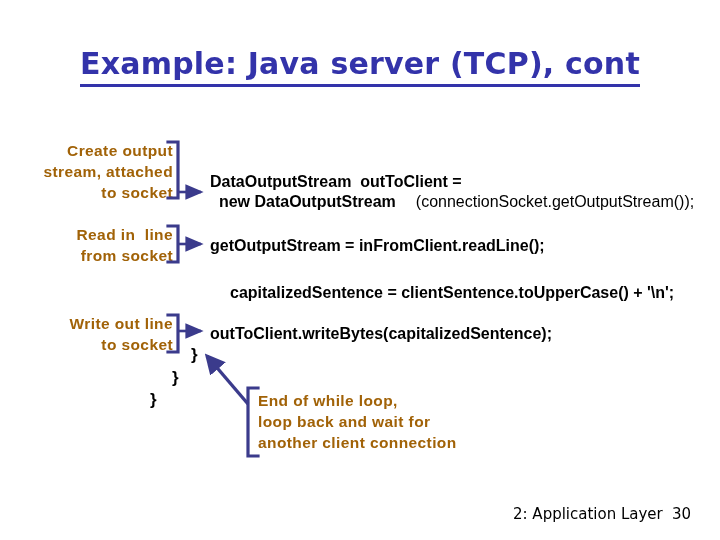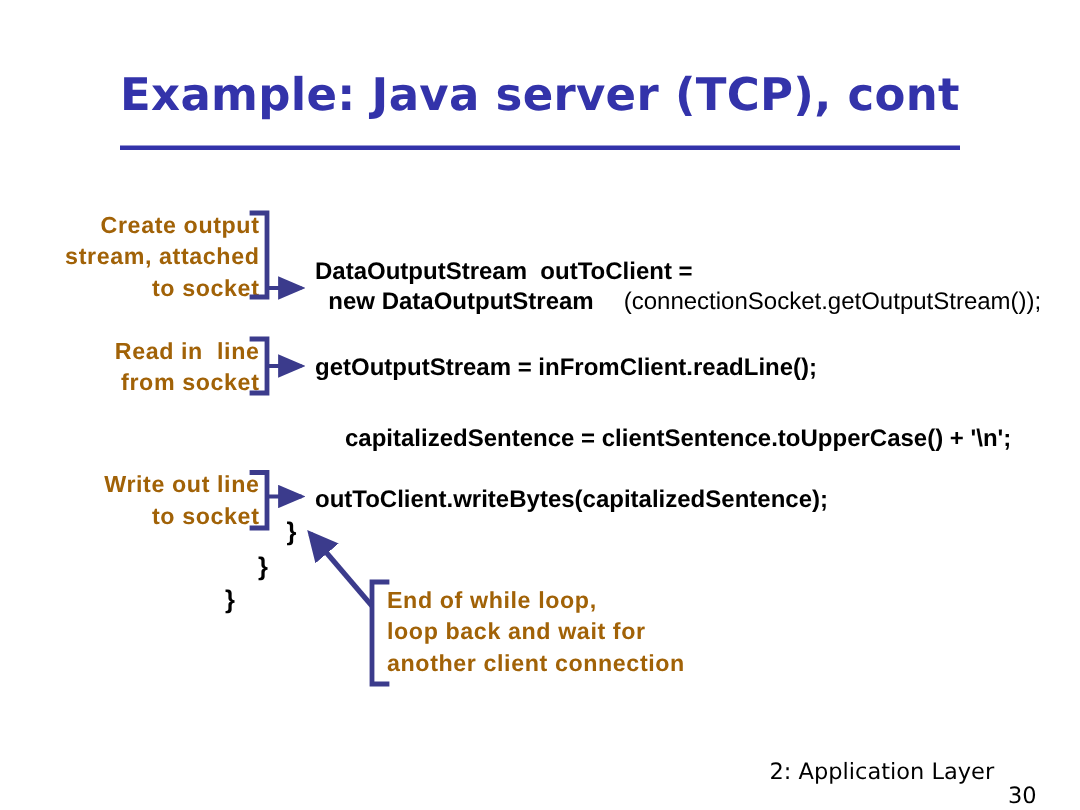--- a/index.html
+++ b/index.html
@@ -25,21 +25,21 @@
     text-align: center;
     font-family: "DejaVu Sans", sans-serif;
     font-size: 30px;
     font-weight: bold;
     letter-spacing: 0.2px;
     color: #3333aa;
     white-space: nowrap;
   }
   #slide-title .u {
     border-bottom: 3px solid #3333aa;
-    padding-bottom: 16px;
+    padding-bottom: 3px;
   }
 
   
   .annot {
     position: absolute;
     color: #a16207;
     font-family: Liberation Sans, sans-serif;
     font-size: 15.5px;
     font-weight: bold;
     line-height: 21px;
@@ -79,21 +79,21 @@
 
   
   .footer {
     position: absolute;
     color: #000000;
     font-family: "DejaVu Sans", sans-serif;
     font-size: 15px;
     white-space: nowrap;
   }
   #footer-label { left: 513px; top: 505px; }
-  #footer-pagenum { left: 672px; top: 505px; margin-top: 16px; }
+  #footer-pagenum { left: 672px; top: 505px; }
 </style>
 </head>
 <body>
 
 <div id="slide-title"><span class="u">Example: Java server (TCP), cont</span></div>
 
 <div class="annot" style="left:28px; top:140px; width:145px; text-align:right;">Create output
 stream, attached
      to socket</div>
 

